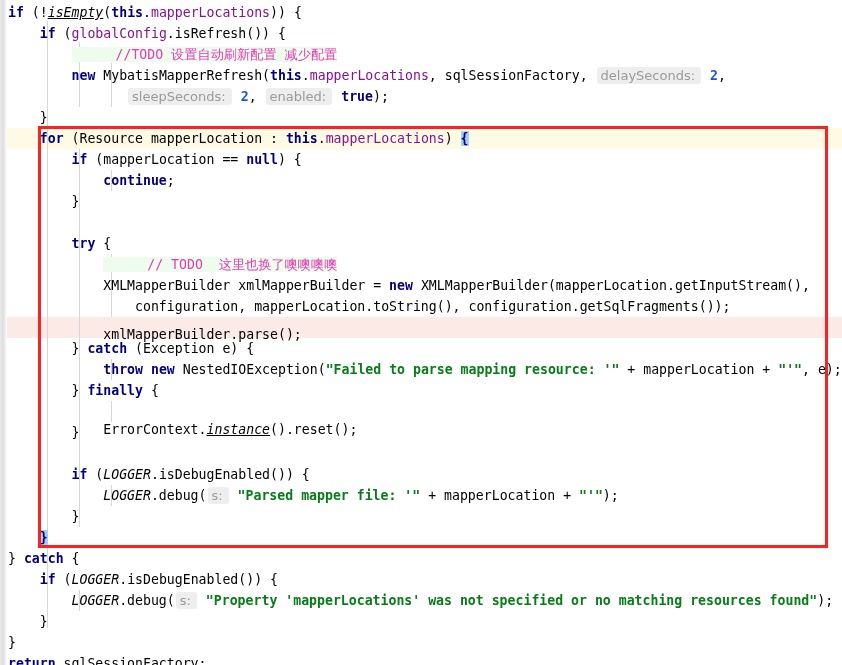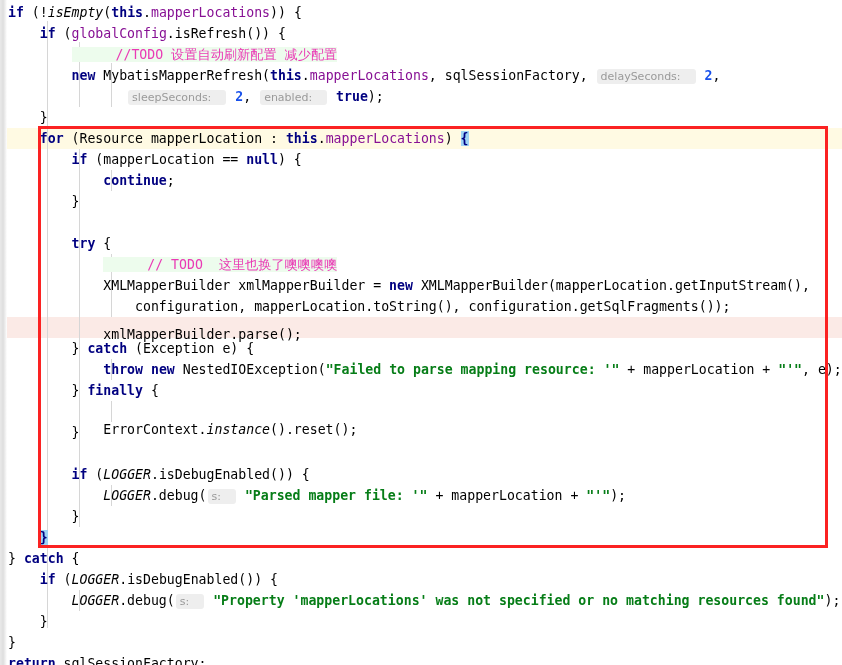--- a/index.html
+++ b/index.html
@@ -60,37 +60,37 @@
     height: 21px;
     z-index: 1;
   }
   .rowbg.caret   { background: #fffae3; }
   .rowbg.changed { background: #fbeae6; }
 
   
   .kw     { color: #000080; font-weight: bold; }
   .fld    { color: #871094; }                               
   .sfld   { color: #000000; font-style: italic; }           
-  .smeth  { color: #000000; font-style: italic; }           
+  .smeth  { color: #000000; font-style: italic; text-decoration: underline; }           
   .str    { color: #067d17; font-weight: bold; }            
   .num    { color: #1750eb; font-weight: bold; }                               
   .todo   { color: #ea3ab5; font-style: normal; }
 
   
   .todo-bg { background: #edfced; padding-left: 44px; }
 
   
   .hint {
     background: #eeeeee;
     color: #9a9a9a;
     font-family: "DejaVu Sans", "Liberation Sans", sans-serif;
-    font-size: 11px;
+    font-size: 13px;
     font-weight: normal;
     border-radius: 3px;
-    padding: 1px 15px 1px 4px;
+    padding: 1px 6px 1px 4px;
     margin: 0 1px;
     letter-spacing: 0;
   }
 
   
   .brace-hl {
     background: #9fd3f5;
     color: #000080;
     font-weight: bold;
   }

